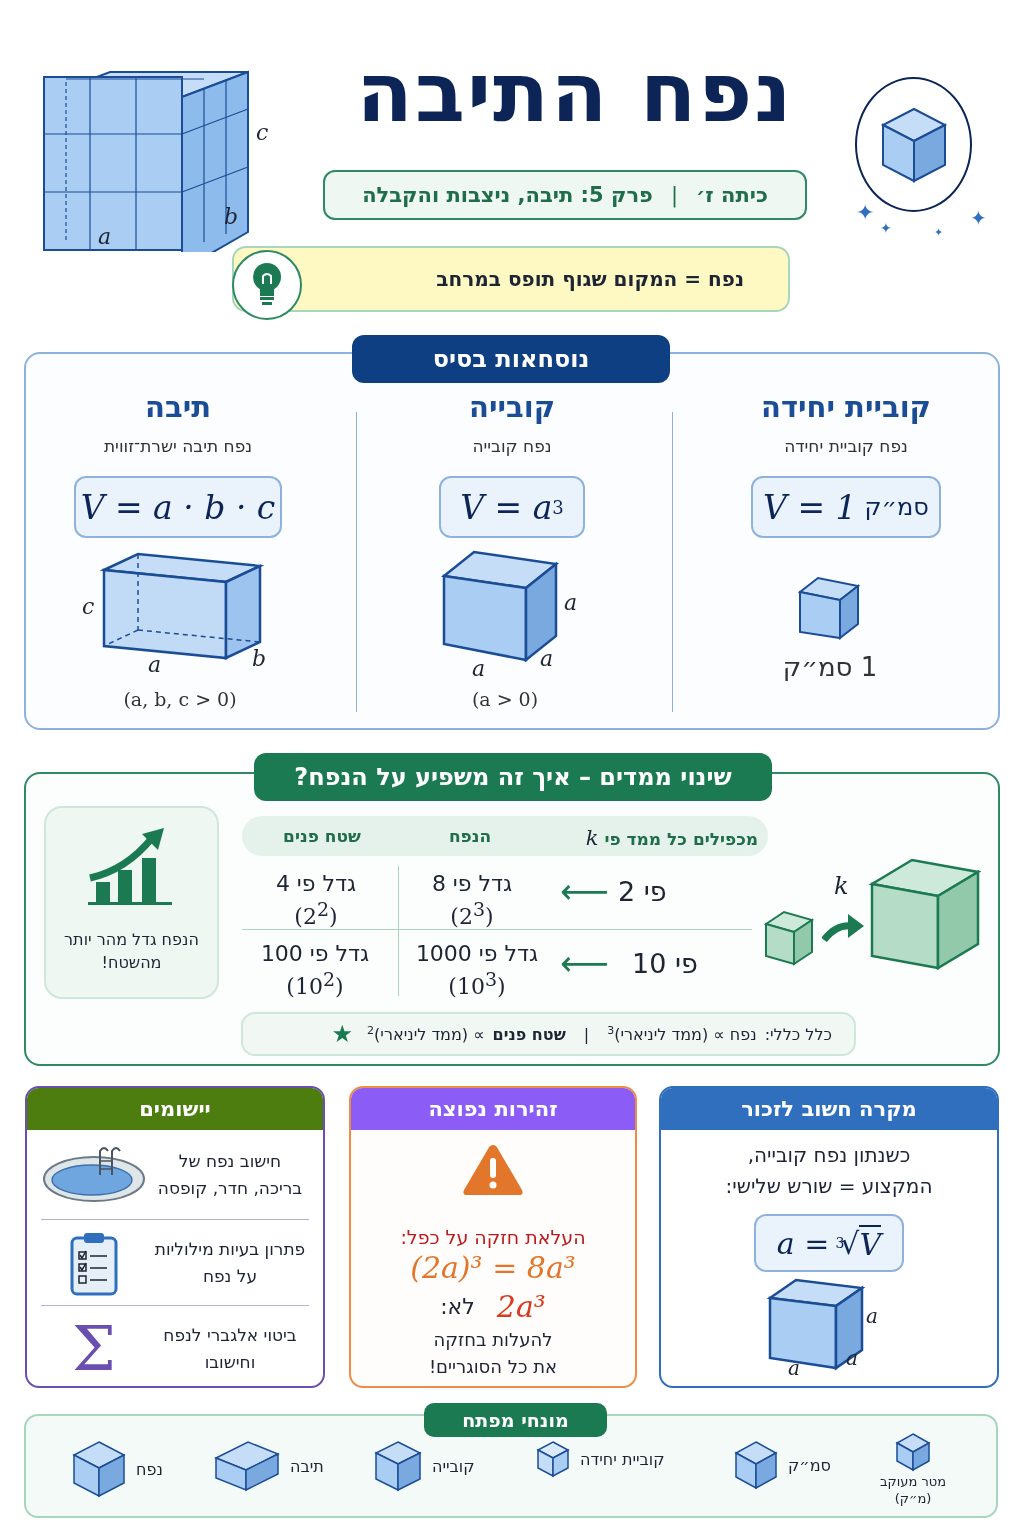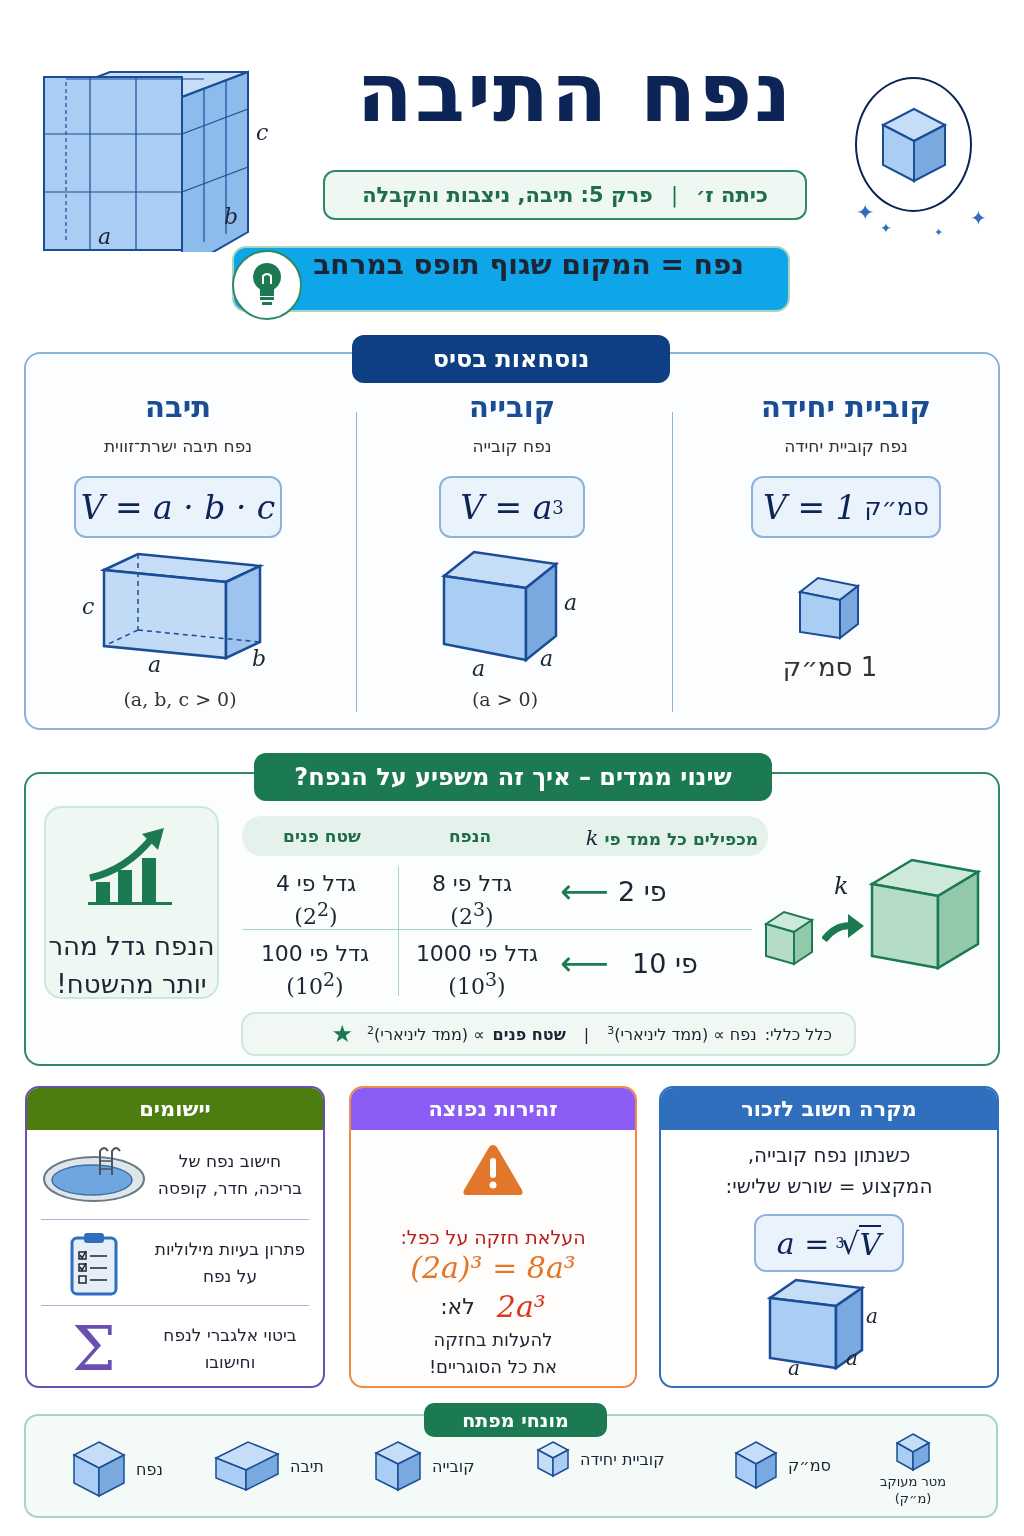--- a/index.html
+++ b/index.html
@@ -6,42 +6,42 @@
   html, body { width: 1024px; height: 1536px; background: #ffffff; overflow: hidden; }
   body { font-family: "DejaVu Sans", "Liberation Sans", sans-serif; color: #1d2433; position: relative; }
   .abs { position: absolute; }
   .math { font-family: "DejaVu Serif", "Liberation Serif", serif; font-style: italic; }
   .math-up { font-family: "DejaVu Serif", "Liberation Serif", serif; }
 
   
   .title { left: 300px; top: 52px; width: 550px; text-align: center; font-size: 82px; font-weight: 900; color: #0c2556; letter-spacing: 2px; line-height: 1; }
   .subtitle-pill { left: 323px; top: 170px; width: 484px; height: 50px; border: 2px solid #2d8a63; border-radius: 12px; background: #eef7f2; display: flex; align-items: center; justify-content: center; gap: 18px; color: #1f6d4a; font-size: 21px; font-weight: bold; }
   .subtitle-pill .sep { color: #1f6d4a; font-weight: normal; }
-  .def-pill { left: 232px; top: 246px; width: 558px; height: 66px; border: 2px solid #a9d5bf; border-radius: 14px; background: #0ea5e9; display: flex; padding-right: 44px; font-size: 28px; font-weight: bold; color: #1d2433; }
+  .def-pill { left: 232px; top: 246px; width: 558px; height: 66px; border: 2px solid #a9d5bf; border-radius: 14px; background: #fef9c3; display: flex; align-items: center; padding-right: 44px; font-size: 20px; font-weight: bold; color: #1d2433; }
   .bulb-circle { left: 232px; top: 250px; width: 70px; height: 70px; border-radius: 50%; border: 2px solid #2d8a63; background: #fff; display: flex; align-items: center; justify-content: center; }
   .cube-circle { left: 855px; top: 77px; width: 117px; height: 135px; border-radius: 50%; border: 2px solid #0c2556; background: #fff; display: flex; align-items: center; justify-content: center; }
 
   
   .panel { border-radius: 16px; }
   .panel-blue { left: 24px; top: 352px; width: 976px; height: 378px; border: 2px solid #8fb2dc; background: #fbfdff; }
   .badge { position: absolute; color: #fff; font-weight: bold; font-size: 24px; display: flex; align-items: center; justify-content: center; border-radius: 12px; }
   .badge-blue { left: 352px; top: 335px; width: 318px; height: 48px; background: #0f3f83; }
   .col { position: absolute; top: 390px; width: 320px; text-align: center; }
   .col-title { font-size: 29px; font-weight: bold; color: #1b4d96; }
   .col-sub { font-size: 17px; color: #333; margin-top: 12px; }
   .formula-box { margin: 20px auto 0; border: 2px solid #8fb2dc; background: #eaf3fc; border-radius: 12px; height: 62px; display: flex; align-items: center; justify-content: center; font-size: 33px; color: #0c2556; }
   .divider-v { position: absolute; width: 1px; background: #8fb2dc; }
   .cond { position: absolute; font-size: 19px; color: #333; text-align: center; }
   .lbl { position: absolute; font-size: 22px; color: #1d2433; }
 
   
   .panel-green { left: 24px; top: 772px; width: 976px; height: 294px; border: 2px solid #2d8a63; background: #fbfefc; }
   .badge-green { left: 254px; top: 753px; width: 518px; height: 48px; background: #1c7a52; font-size: 24px; }
   .info-card { left: 44px; top: 806px; width: 175px; height: 193px; border: 2px solid #cfe7db; background: #eef7f2; border-radius: 18px; }
-  .info-card .txt { position: absolute; top: 120px; width: 100%; text-align: center; font-size: 26px; color: #1d2433; line-height: 1.45; margin-left: 44px; }
+  .info-card .txt { position: absolute; top: 120px; width: 100%; text-align: center; font-size: 16px; color: #1d2433; line-height: 1.45; margin-left: 44px; }
   .tbl-head { left: 242px; top: 816px; width: 526px; height: 40px; background: #e5f2eb; border-radius: 20px; }
   .th { position: absolute; top: 826px; font-size: 17px; font-weight: bold; color: #1f6d4a; text-align: center; }
   .cell { position: absolute; text-align: center; font-size: 22px; color: #1d2433; line-height: 1.25; }
   .cell .pow { font-size: 19px; }
   .rowline { position: absolute; height: 1px; background: #a9d5bf; }
   .colline { position: absolute; width: 1px; background: #a9d5bf; }
   .factor { position: absolute; font-size: 27px; color: #1d2433; }
   .arrow { position: absolute; color: #1c7a52; font-size: 34px; line-height: 1; }
   .rule-pill { left: 241px; top: 1012px; width: 615px; height: 44px; border: 2px solid #cfe7db; background: #f1f8f4; border-radius: 14px; display: flex; align-items: center; justify-content: flex-start; padding-right: 22px; gap: 8px; font-size: 16px; color: #1d2433; }
   .rule-pill b { font-weight: bold; }

